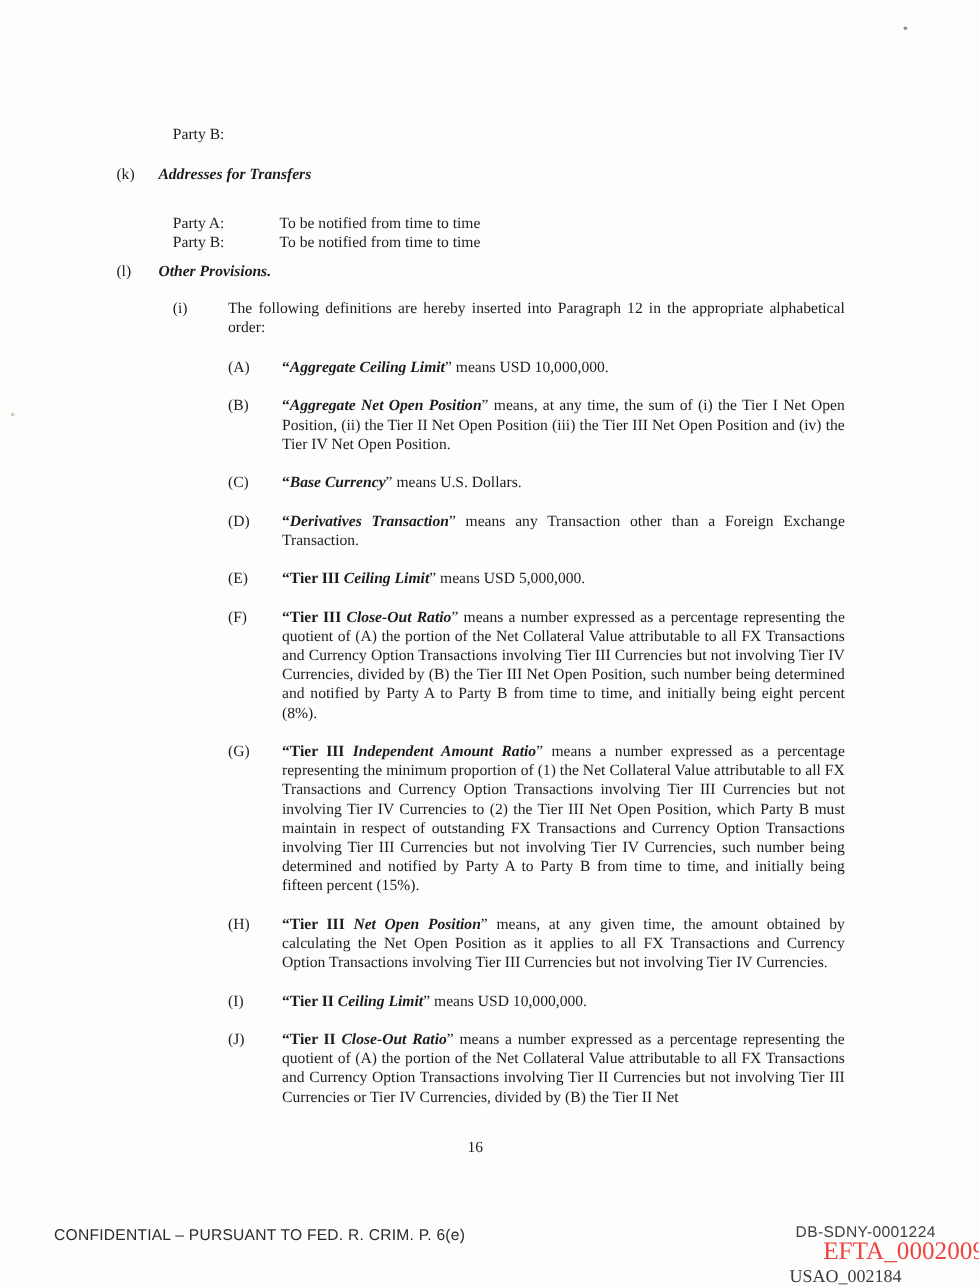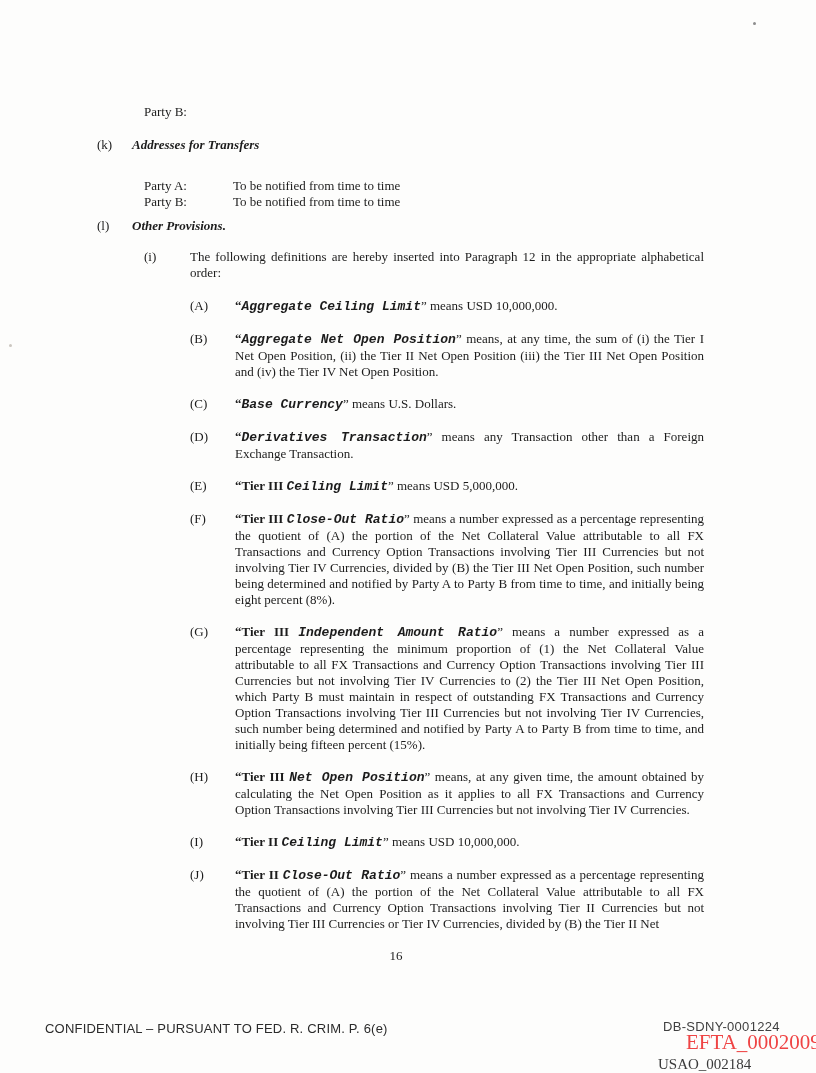--- a/index.html
+++ b/index.html
@@ -16,21 +16,21 @@
   .kv .k{width:89px;flex:none;}
   .sec-label{position:absolute;left:97px;}
   .sec-title{position:absolute;left:132px;font-weight:bold;font-style:italic;}
   .item-i-label{position:absolute;left:144px;top:249px;}
   .item-i-text{position:absolute;left:190px;top:249px;width:514px;text-align:justify;margin:0;}
   .defs{position:absolute;left:190px;top:298px;width:514px;}
   .def{position:relative;margin-bottom:16px;}
   .def-label{position:absolute;left:0;top:0;}
   .def-text{margin:0 0 0 45px;text-align:justify;}
   .def-text b{font-weight:bold;}
-  .def-text .it{font-style:italic;font-family:Liberation Mono, monospace;}
+  .def-text .it{font-style:italic;}
   .page-number{position:absolute;left:356px;top:948px;width:80px;text-align:center;}
   .footer-confidential{
     position:absolute;left:45px;top:1021px;
     font-family:"Liberation Sans", sans-serif;
     font-size:13px;letter-spacing:0.2px;color:#2b2b2b;
   }
   .bates-usao{position:absolute;left:658px;top:1056px;font-size:15px;color:#3a3a3a;}
   .bates-db{
     position:absolute;left:663px;top:1019px;
     font-family:"Liberation Sans", sans-serif;

